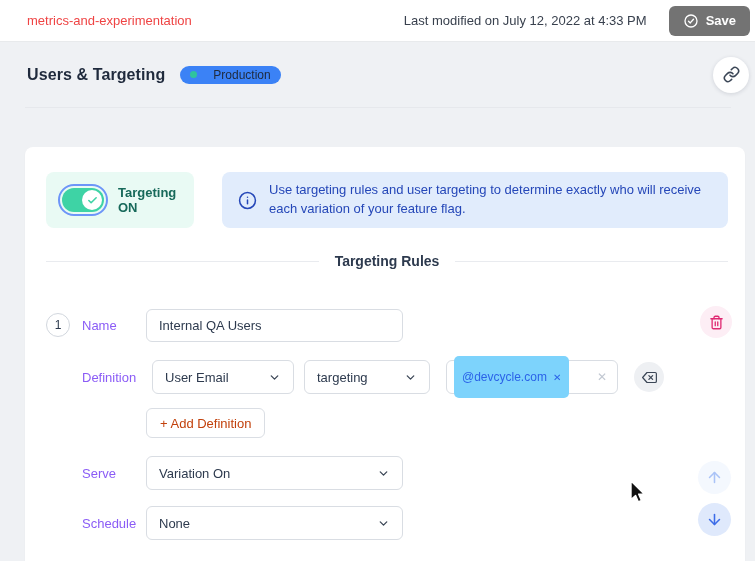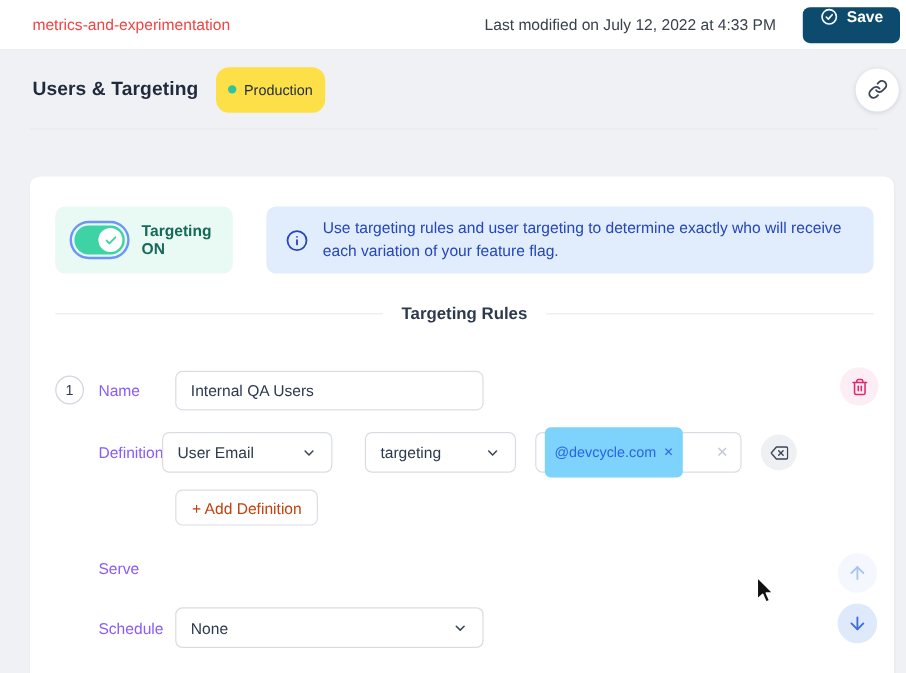--- a/index.html
+++ b/index.html
@@ -5,30 +5,30 @@
   * { margin: 0; padding: 0; box-sizing: border-box; }
   html,body { width: 755px; height: 561px; }
   body { font-family: "Liberation Sans", sans-serif; background: #eff1f4; overflow: hidden; }
   .screen { position: relative; width: 755px; height: 561px; background: #eff1f4; }
 
   
   .topbar { position: absolute; top: 0; left: 0; right: 0; height: 42px; background: #ffffff;
             border-bottom: 1px solid #e8eaec; display: flex; align-items: center; padding: 0 5px 0 27px; }
   .crumb { font-size: 13px; color: #ef4444; flex: 1; }
   .modified { font-size: 13px; color: #39414e; margin-right: 22px; }
-  .save-btn { display: flex; gap: 7px; background: #0c4a6e; color: #fff; border: none;
+  .save-btn { display: flex; align-items: center; gap: 7px; background: #737373; color: #fff; border: none;
               border-radius: 6px; height: 30px; padding: 0 14px; font-size: 13px; font-weight: 700;
               font-family: "Liberation Sans", sans-serif; cursor: pointer; }
 
   
   .title-row { position: absolute; top: 42px; left: 0; right: 0; height: 65px; display: flex; align-items: center;
                padding: 0 6px 0 27px; }
   .page-title { font-size: 16px; font-weight: 700; color: #1f2a3c; letter-spacing: .1px; }
-  .env-badge { display: inline-flex; align-items: center; gap: 6px; margin-left: 15px; background: #fde047;
-               border-radius: 11px; height: 38px; padding: 0 10px; font-size: 12px; font-weight: 500; color: #1f2a3c; }
+  .env-badge { display: inline-flex; align-items: center; gap: 16px; margin-left: 15px; background: #3b82f6;
+               border-radius: 11px; height: 18px; padding: 0 10px; font-size: 12px; font-weight: 500; color: #1f2a3c; }
   .env-dot { width: 7px; height: 7px; border-radius: 50%; background: #2fc39e; }
   .link-btn { margin-left: auto; width: 36px; height: 36px; border-radius: 50%; background: #fff; border: none;
               box-shadow: 0 1px 4px rgba(20,30,55,.14); display: flex; align-items: center; justify-content: center;
               cursor: pointer; }
   .hdivider { position: absolute; top: 107px; left: 25px; right: 24px; height: 1px; background: #e6e8ec; }
 
   
   .card { position: absolute; left: 25px; top: 147px; width: 720px; height: 414px; background: #ffffff;
           border-radius: 8px 8px 0 0; box-shadow: 0 1px 2px rgba(0,0,0,.04); }
 
@@ -62,21 +62,21 @@
   .text-input { position: absolute; left: 121px; top: 162px; width: 257px; height: 33px; border: 1px solid #d9dde3;
                 border-radius: 6px; padding: 0 12px; font-size: 13px; color: #2d3a4e; background: #fff;
                 font-family: "Liberation Sans", sans-serif; outline: none; }
 
   .trash-btn { position: absolute; left: 675px; top: 159px; width: 32px; height: 32px; border-radius: 50%;
                background: #fdeef5; border: none; display: flex; align-items: center; justify-content: center; cursor: pointer; }
 
   .dropdown { position: absolute; height: 34px; background: #fff; border: 1px solid #d9dde3; border-radius: 6px;
               display: flex; align-items: center; justify-content: space-between; padding: 0 12px; font-size: 13px;
               color: #2d3a4e; cursor: pointer; }
-  .dd-property { left: 110px; top: 213px; width: 142px; }
+  .dd-property { left: 127px; top: 213px; width: 142px; }
   .dd-comparator { left: 279px; top: 213px; width: 126px; }
   .dd-serve { left: 121px; top: 309px; width: 257px; }
   .dd-schedule { left: 121px; top: 359px; width: 257px; gap: 29px; }
 
   .tag-field { position: absolute; left: 421px; top: 213px; width: 172px; height: 34px; border: 1px solid #d9dde3;
                border-radius: 6px; background: #fff; display: flex; align-items: center; padding: 0 10px 0 7px; }
   .tag-pill { display: inline-flex; align-items: center; gap: 6px; background: #7dd3fc; color: #2b63e8;
               font-size: 12px; font-weight: 500; border-radius: 5px; padding: 14px 8px; cursor: default; }
   .tag-x { font-size: 10px; cursor: pointer; }
   .field-clear { margin-left: auto; color: #c2c8d2; font-size: 12px; cursor: pointer; }
@@ -215,20 +215,28 @@
             <path d="M21 4H8l-7 8 7 8h13a2 2 0 0 0 2-2V6a2 2 0 0 0-2-2z"></path>
             <line x1="17" y1="9" x2="11" y2="15"></line>
             <line x1="11" y1="9" x2="17" y2="15"></line>
           </svg>
       </span>
     </button>
 
     <button class="add-def-btn">+ Add Definition</button>
 
     <span class="row-label lbl-serve">Serve</span>
+    <div class="dropdown dd-serve">
+      <span>Variation On</span>
+      <span style="display:flex;">
+        <svg width="13" height="13" viewBox="0 0 24 24" fill="none" stroke="#3b4656" stroke-width="2.4" stroke-linecap="round" stroke-linejoin="round">
+            <polyline points="6 9 12 15 18 9"></polyline>
+          </svg>
+      </span>
+    </div>
 
     <button class="arrow-btn up-btn">
       <span style="display:flex;">
         <svg width="17" height="17" viewBox="0 0 24 24" fill="none" stroke="#aac3f7" stroke-width="2.2" stroke-linecap="round" stroke-linejoin="round">
             <line x1="12" y1="19" x2="12" y2="5"></line>
             <polyline points="5 12 12 5 19 12"></polyline>
           </svg>
       </span>
     </button>
 

